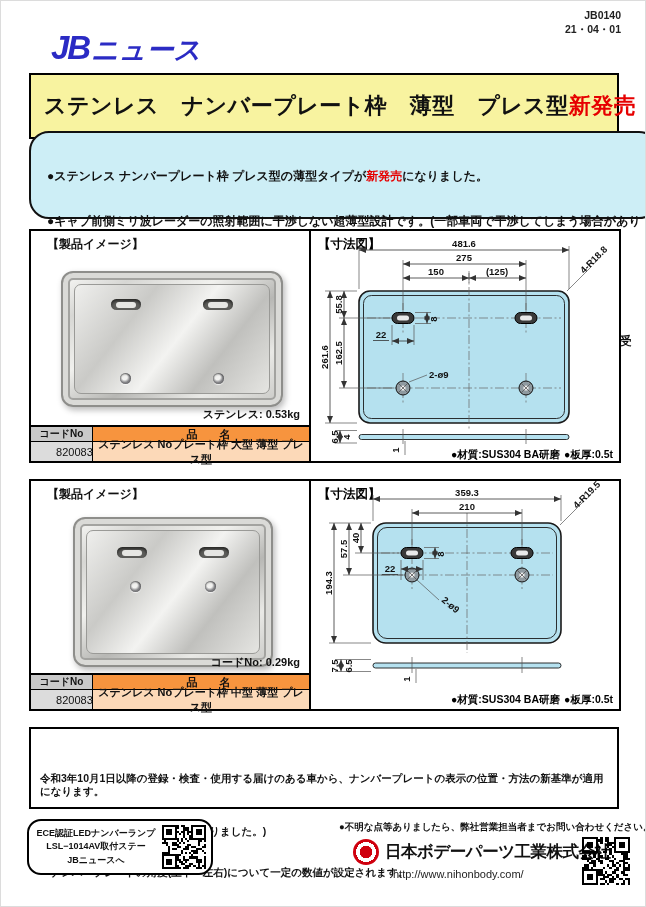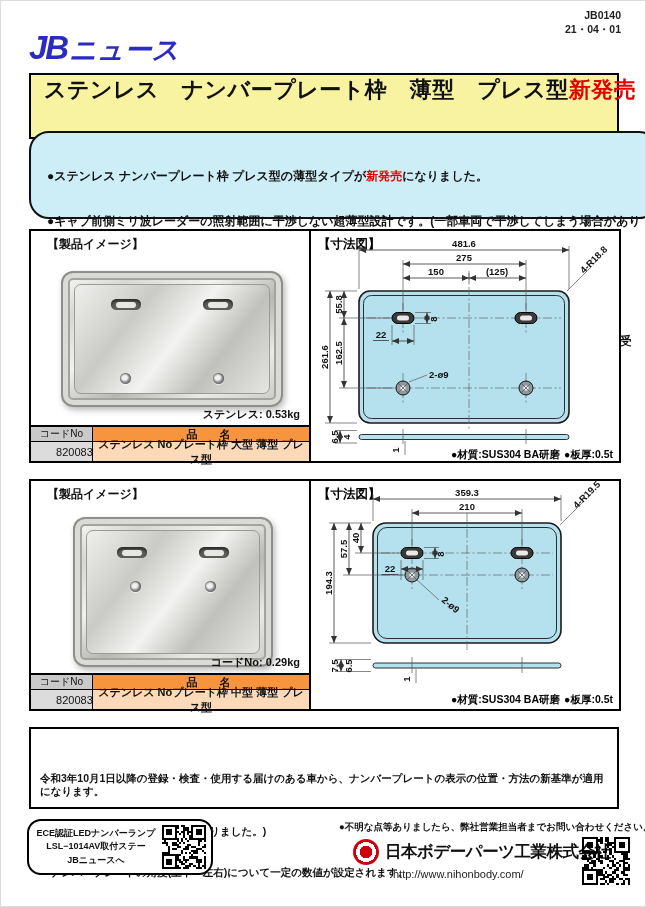--- a/index.html
+++ b/index.html
@@ -1,23 +1,23 @@
 <!DOCTYPE html>
 <html style="--accent-blue: #2b2bc4; --title-bg: #f8f3a0; --info-bg: #cdeef6; --highlight-red: #e60000; --drawing-fill: #b5e1ef; --table-gray: #c9c9c9; --table-orange: #f7943e; --row-gray: #dcdcdc; --row-orange: #fcd9b8; --standards-bg: #ffff00;"><head>
 <meta charset="utf-8">
 <style>
   html,body{margin:0;padding:0;background:#ededed;}
   .page{position:relative;width:646px;height:907px;background:#fff;border:1px solid #dcdcdc;box-sizing:border-box;
         font-family:"Liberation Sans","DejaVu Sans",sans-serif;color:#111;overflow:hidden;}
   
   .doc-meta{position:absolute;top:8px;right:24px;text-align:right;font-size:10.5px;line-height:1.3;font-weight:600;color:#222;}
   .logo{position:absolute;top:28px;left:28px;font-style:italic;font-weight:900;color:var(--accent-blue,#2b2bc4);font-size:27px;white-space:nowrap;}
-  .logo .jb{font-size:33px;letter-spacing:-2px;margin-right:2px;}
+  .logo .jb{font-size:33px;letter-spacing:-2px;margin-right:2px;margin-left:22px;}
   .title-bar{position:absolute;top:72px;left:28px;width:590px;height:66px;background:var(--title-bg,#f8f3a0);
-             border:2px solid #000;box-sizing:border-box;display:flex;padding-left:13px;
+             border:2px solid #000;box-sizing:border-box;display:flex;align-items:center;padding-left:13px;
              font-size:22px;font-weight:700;letter-spacing:.5px;white-space:nowrap;}
   .red{color:var(--highlight-red,#e60000);}
   .info-box{position:absolute;top:130px;left:28px;width:630px;height:88px;background:var(--info-bg,#cdeef6);
             border:2px solid #111;border-radius:20px;box-sizing:border-box;padding:6px 16px;
             font-size:12px;font-weight:600;line-height:15px;white-space:pre-wrap;}
   
   .pbox{position:absolute;border:2px solid #000;box-sizing:border-box;background:#fff;}
   .pbox-label{position:absolute;top:5px;left:8px;font-weight:700;font-size:12px;margin-left:8px;}
   .photo{position:absolute;border-radius:12px;border:2px solid #8e8e8b;
          background:linear-gradient(148deg,#fafaf8 0%,#d7d7d4 18%,#f1f1ee 38%,#b7b7b4 58%,#e9e9e6 78%,#c8c8c5 100%);
@@ -26,21 +26,21 @@
          background:linear-gradient(128deg,#efefed 0%,#cacac7 30%,#f3f3f1 52%,#c0c0bd 72%,#e5e5e2 100%);}
   .slot{position:absolute;width:30px;height:11px;border-radius:6px;background:#5d5d5a;box-shadow:inset 0 2px 3px rgba(0,0,0,.6);}
   .slot::after{content:"";position:absolute;inset:2.5px 5px;border-radius:4px;background:#e6e6e3;}
   .rhole{position:absolute;width:11px;height:11px;border-radius:50%;
          background:radial-gradient(circle at 42% 38%,#f2f2f0 0 28%,#8a8a8d 55%,#4e4e51 100%);
          box-shadow:0 1px 1px rgba(255,255,255,.7),inset 0 1px 2px rgba(0,0,0,.5);}
   .weight{position:absolute;right:9px;bottom:39px;font-size:11px;font-weight:700;}
   .ptable{position:absolute;left:0;right:0;bottom:0;display:grid;grid-template-columns:62px 1fr;grid-template-rows:15px 19px;
           border-top:2px solid #000;text-align:center;}
   .ptable>div{display:flex;align-items:center;justify-content:center;box-sizing:border-box;}
-  .th-code{background:var(--table-gray,#c9c9c9);font-size:10px;font-weight:400;border-right:1.5px solid #000;border-bottom:1.5px solid #000;}
+  .th-code{background:var(--table-gray,#c9c9c9);font-size:10px;font-weight:700;border-right:1.5px solid #000;border-bottom:1.5px solid #000;}
   .th-name{background:var(--table-orange,#f7943e);font-size:11px;font-weight:700;border-bottom:1.5px solid #000;padding-left:15px;}
   .td-code{background:var(--row-gray,#dcdcdc);font-size:11px;border-right:1.5px solid #000;padding-left:32px;}
   .td-name{background:var(--row-orange,#fcd9b8);font-size:11px;font-weight:700;}
   .dpanel svg{position:absolute;left:0;top:0;width:100%;height:100%;}
   .dlabel{font-size:12.5px;font-weight:700;fill:#000;}
   .plate{fill:var(--drawing-fill,#b5e1ef);stroke:#1a1a1a;stroke-width:1.6;}
   .innerline{fill:none;stroke:#1a1a1a;stroke-width:.9;}
   .ext{stroke:#555;stroke-width:.7;}
   .dim{stroke:#333;stroke-width:.8;}
   .cl{stroke:#666;stroke-width:.7;stroke-dasharray:9 2.5 2 2.5;fill:none;}

